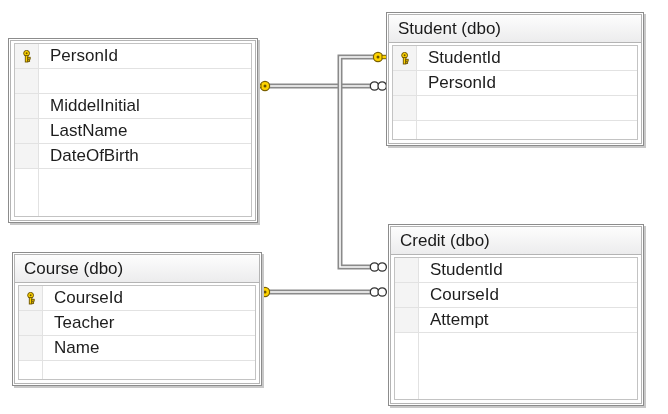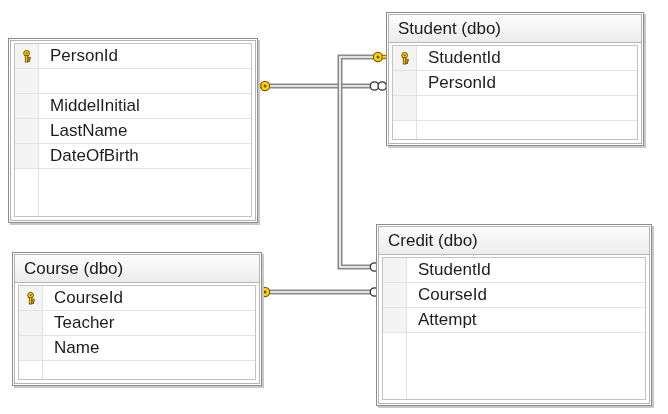--- a/index.html
+++ b/index.html
@@ -261,21 +261,21 @@
 
         <div class="row filler">
           <div class="keycell"></div>
           <div class="colname"></div>
         </div>
 
       </div>
     </div>
   </div>
 
-  <div class="tbl" style="left:376px; top:224px; width:276px; height:182px;">
+  <div class="tbl" style="left:388px; top:224px; width:256px; height:182px;">
     <div class="tbl-inner">
       <div class="tbl-title">Credit (dbo)</div>
       <div class="grid">
 
         <div class="row">
           <div class="keycell"></div>
           <div class="colname">StudentId</div>
         </div>
 
         <div class="row">

